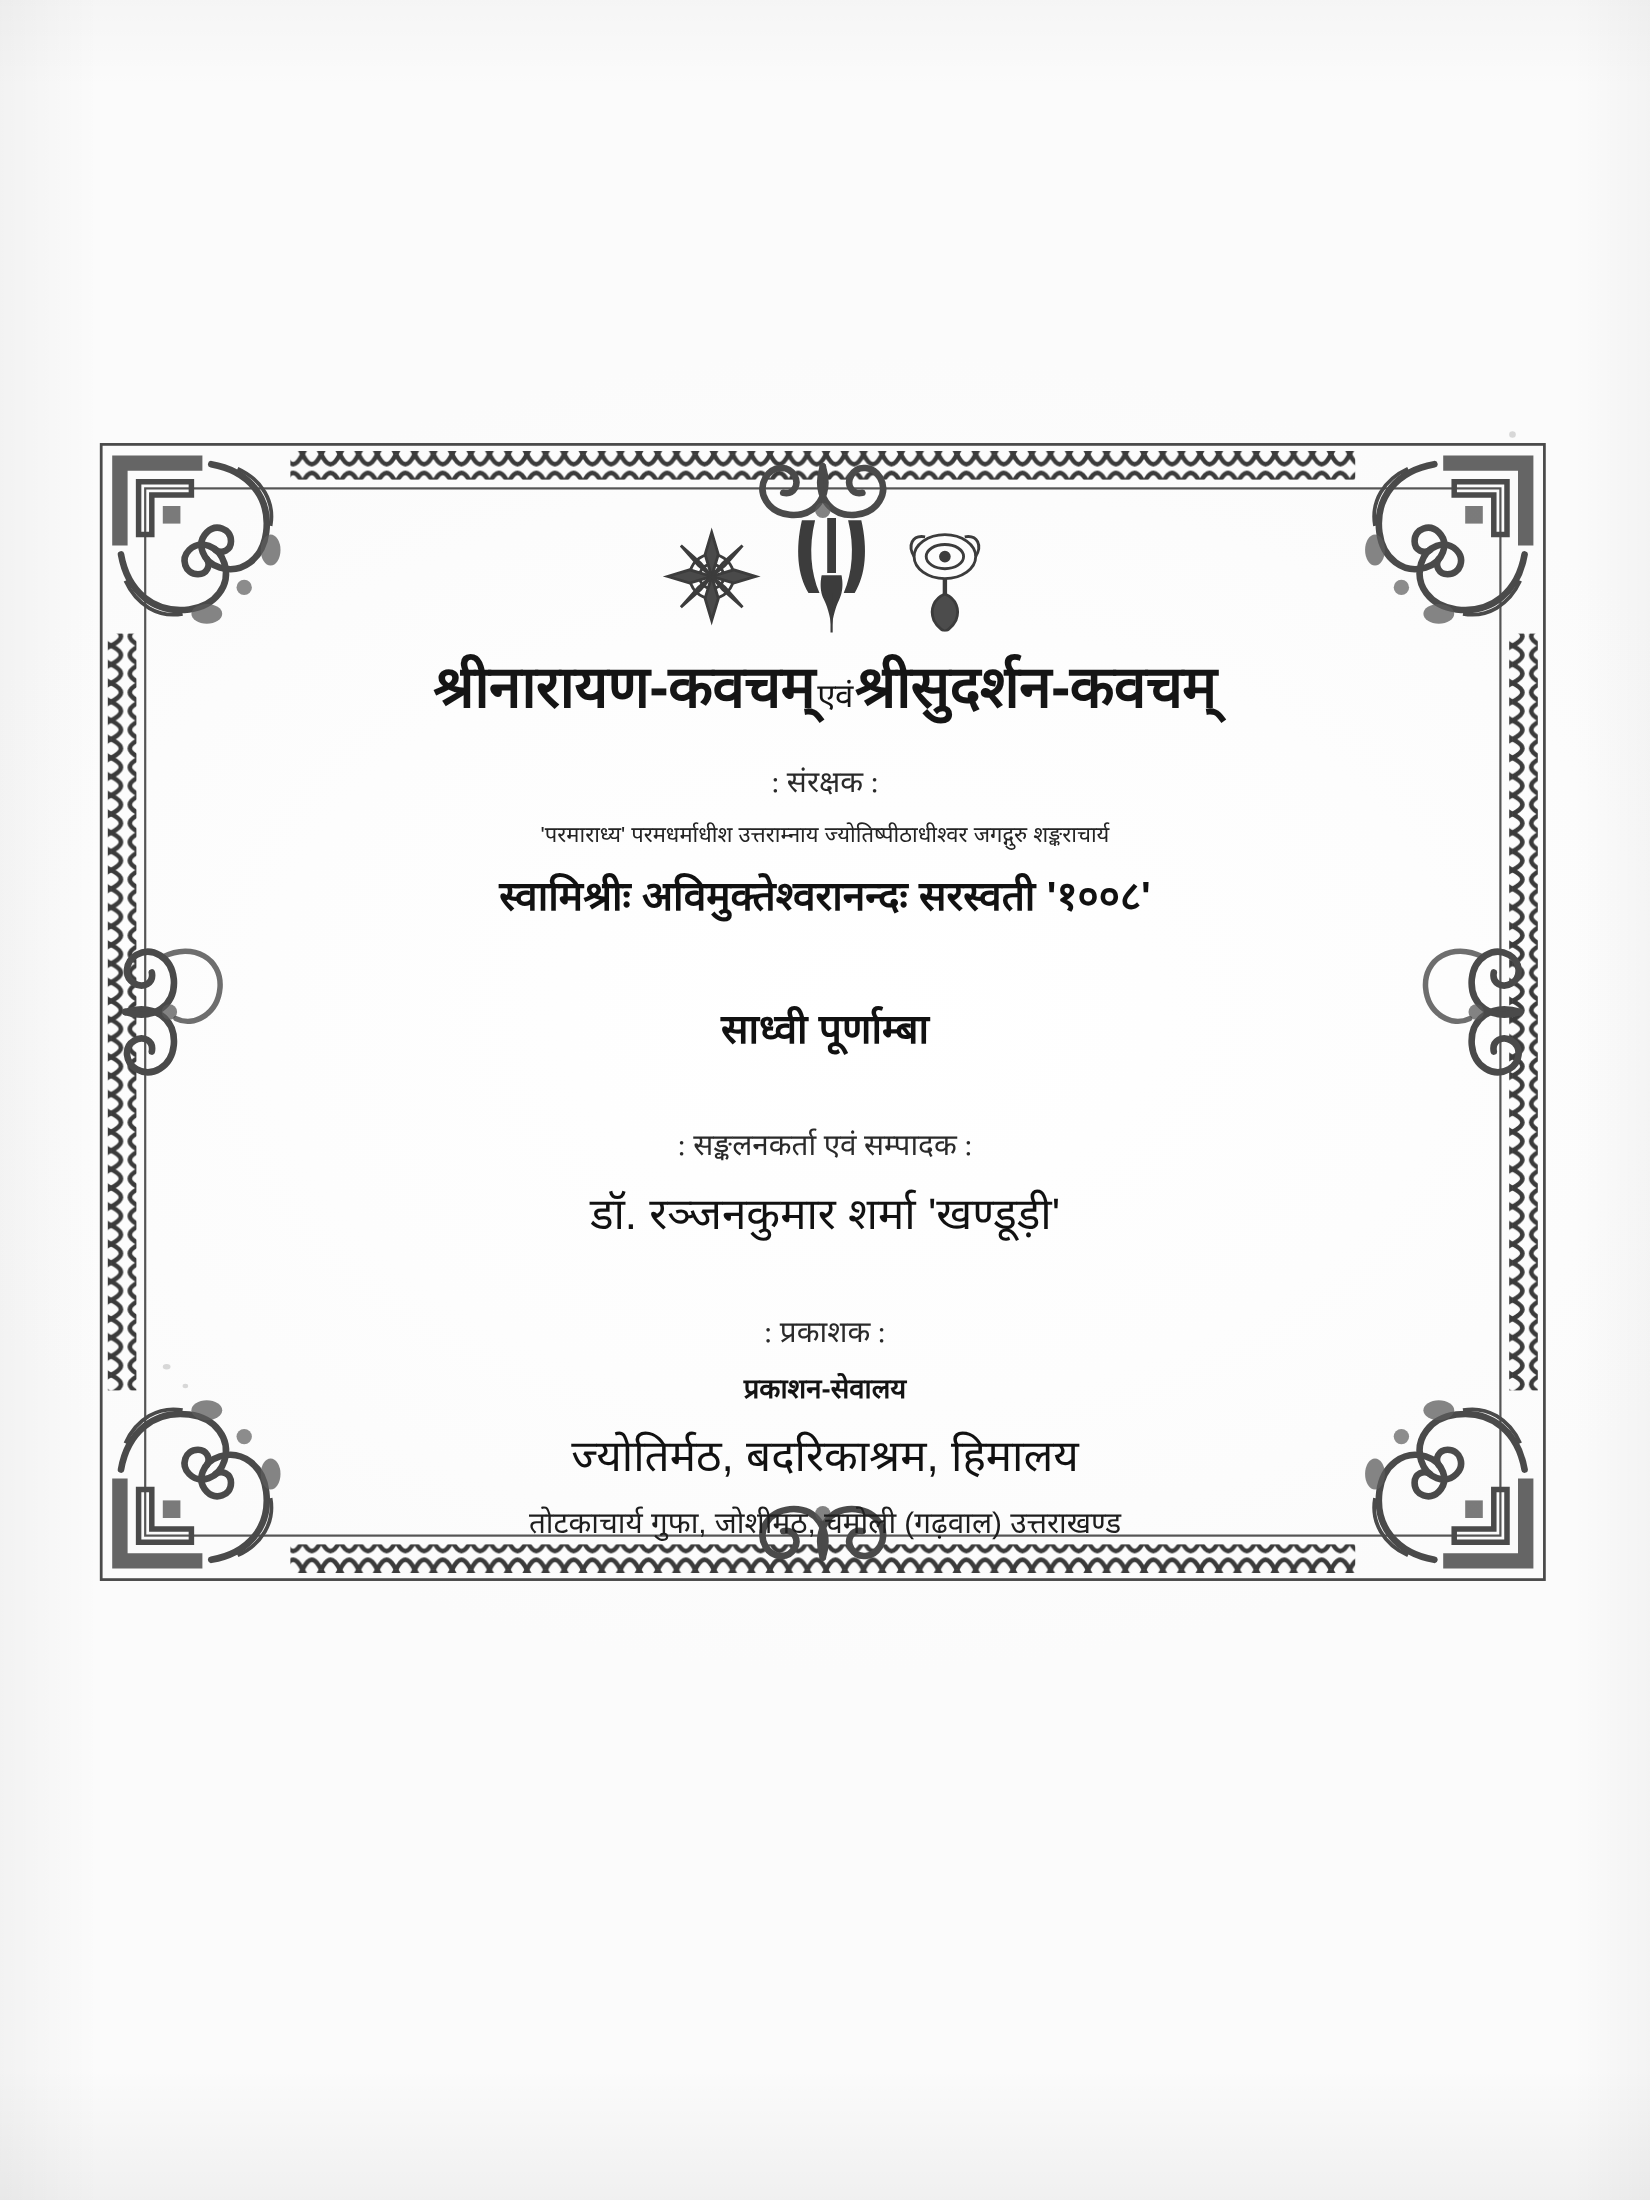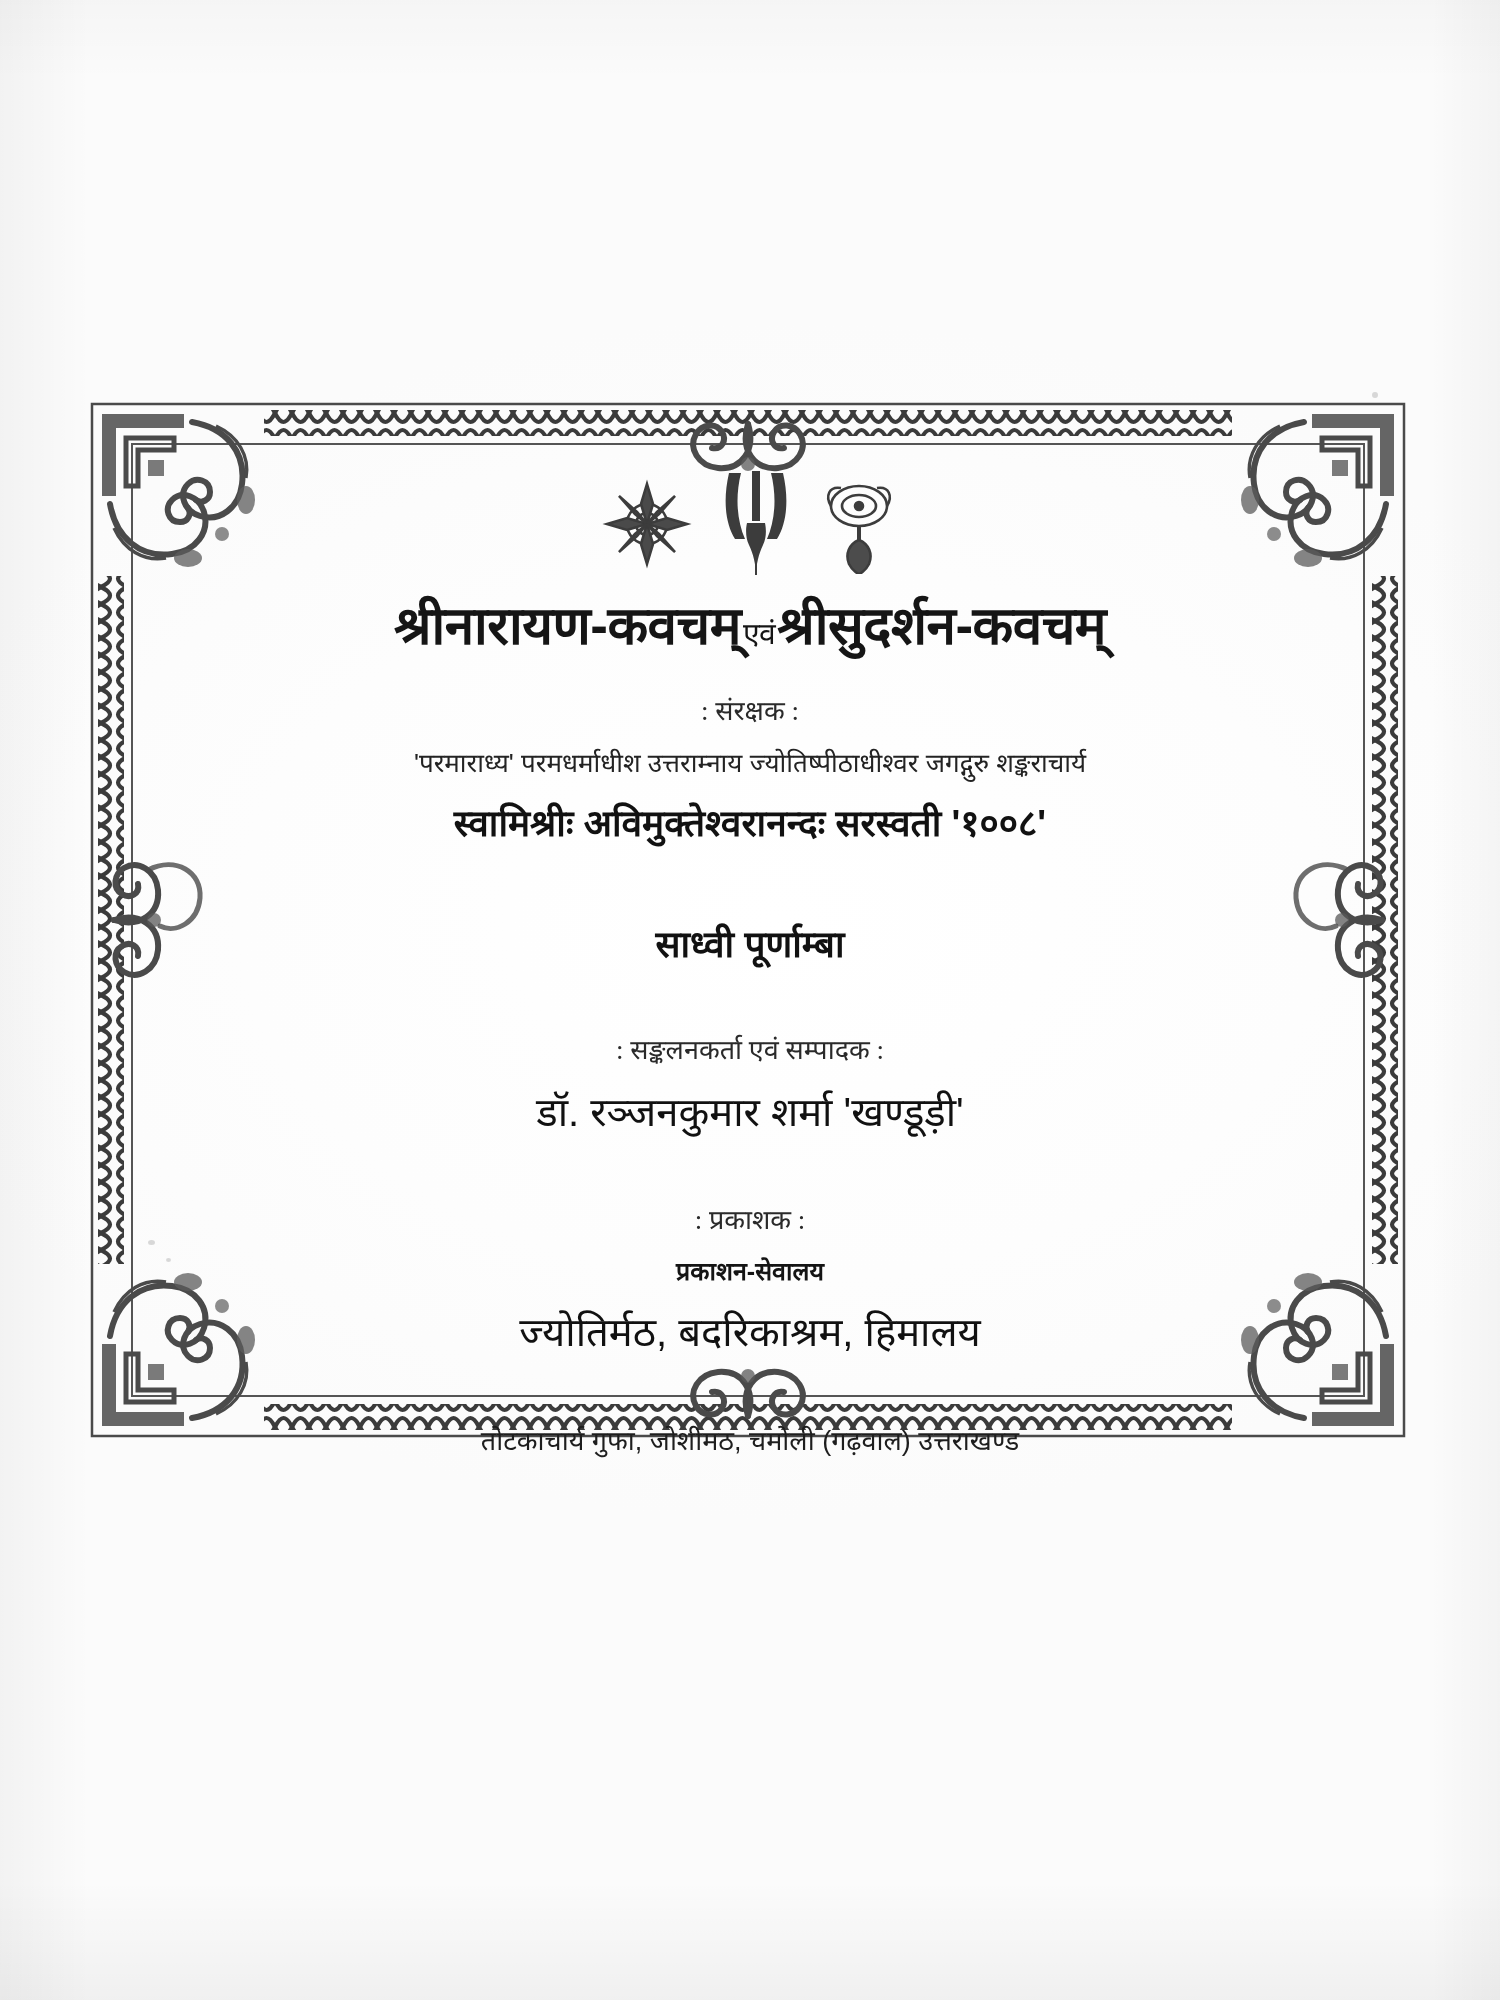--- a/index.html
+++ b/index.html
@@ -82,21 +82,21 @@
     padding: 0 2px;
   }
 
   .label {
     font-family: Liberation Serif, serif;
     font-size: 27px;
     color: #2a2a2a;
   }
   .line-small {
     font-family: "Liberation Sans", sans-serif;
-    font-size: 26px;
+    font-size: 20px;
     color: #232323;
   }
   .line-bold-lg {
     font-family: "Liberation Sans", sans-serif;
     font-weight: bold;
     font-size: 37px;
     color: #111111;
   }
   .line-bold-md {
     font-family: "Liberation Sans", sans-serif;
@@ -107,21 +107,20 @@
   .line-med {
     font-family: Liberation Sans, sans-serif;
     font-weight: bold;
     font-size: 25px;
     color: #141414;
   }
   .line-plain {
     font-family: "Liberation Sans", sans-serif;
     font-size: 27px;
     color: #1e1e1e;
-    margin-top: 47px;
   }
 
   .sp-1 { height: 16px; }
   .sp-2 { height: 34px; }
   .sp-4 { height: 54px; }
   .sp-5 { height: 62px; }
 
   
   .speck {
     position: absolute;

